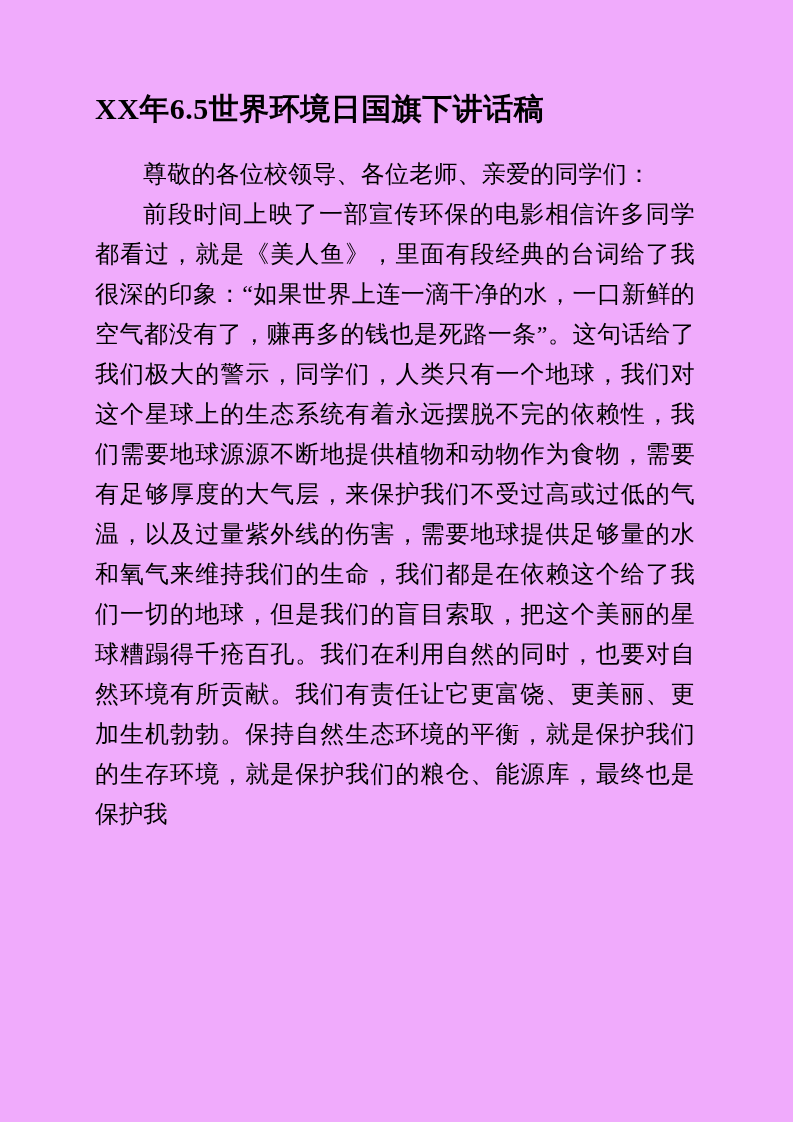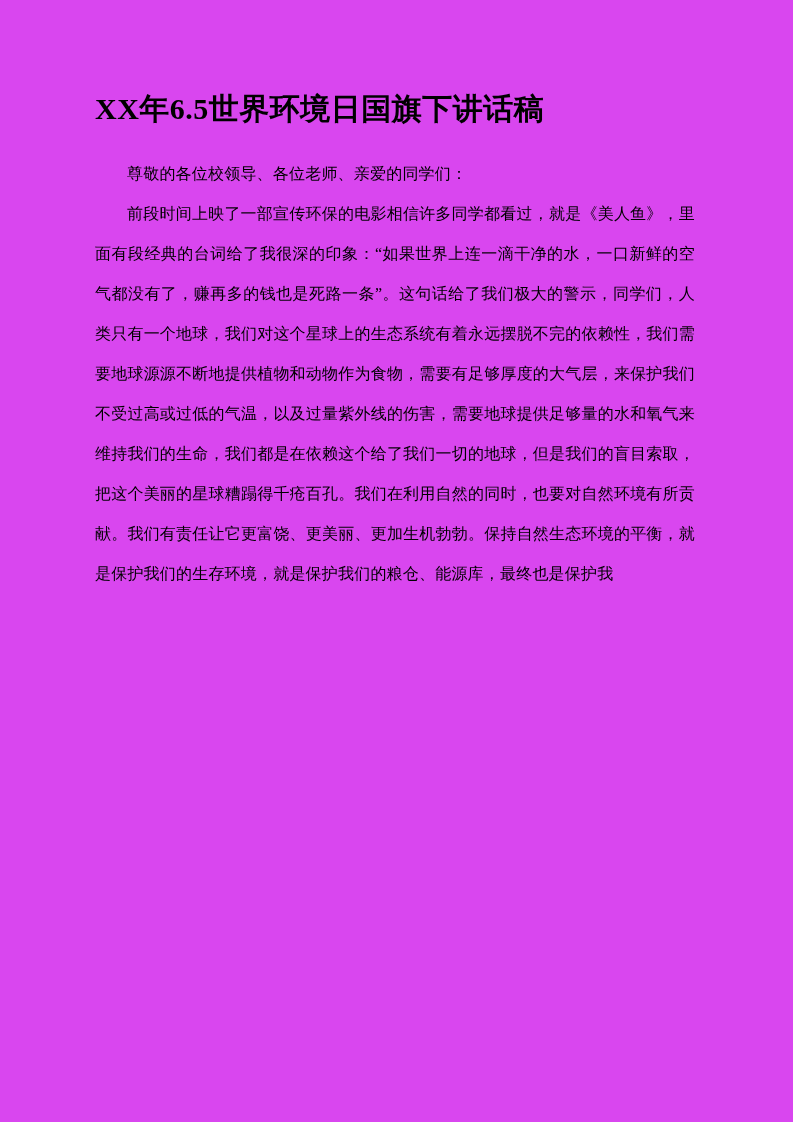--- a/index.html
+++ b/index.html
@@ -12,21 +12,21 @@
     height: 1122px;
     font-family: "Liberation Serif", "DejaVu Serif", serif;
     color: #000000;
     overflow: hidden;
   }
   .page {
     position: relative;
     width: 793px;
     height: 1122px;
     box-sizing: border-box;
-    background: #d946ef;
+    background: #f0abfc;
     padding: 0;
   }
   .page-inner {
     position: absolute;
     left: 95px;
     top: 0;
     width: 600px;
   }
   .doc-title {
     font-family: "Liberation Serif", "DejaVu Serif", serif;
@@ -37,21 +37,21 @@
     text-align: left;
     margin: 0;
     padding-top: 88px;
     padding-bottom: 10px;
     white-space: nowrap;
   }
   .doc-body {
     margin-top: 14px;
   }
   .para {
-    font-size: 16px;
+    font-size: 24px;
     line-height: 40px;
     text-align: justify;
     text-justify: inter-ideograph;
     margin: 0 0 0 0;
     text-indent: 2em;
     letter-spacing: 0.2px;
   }
   .para.last {
     
   }

